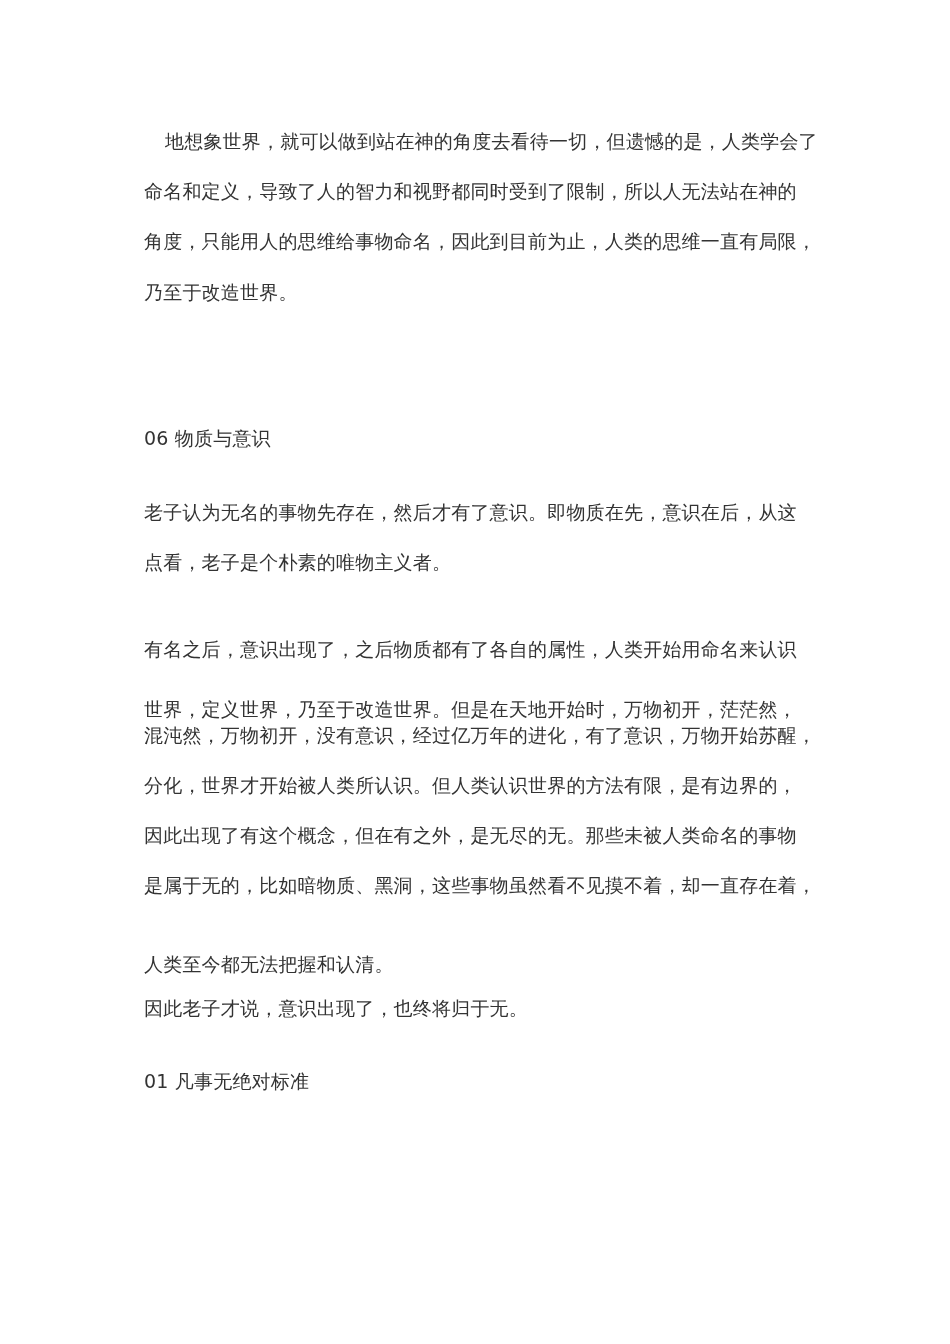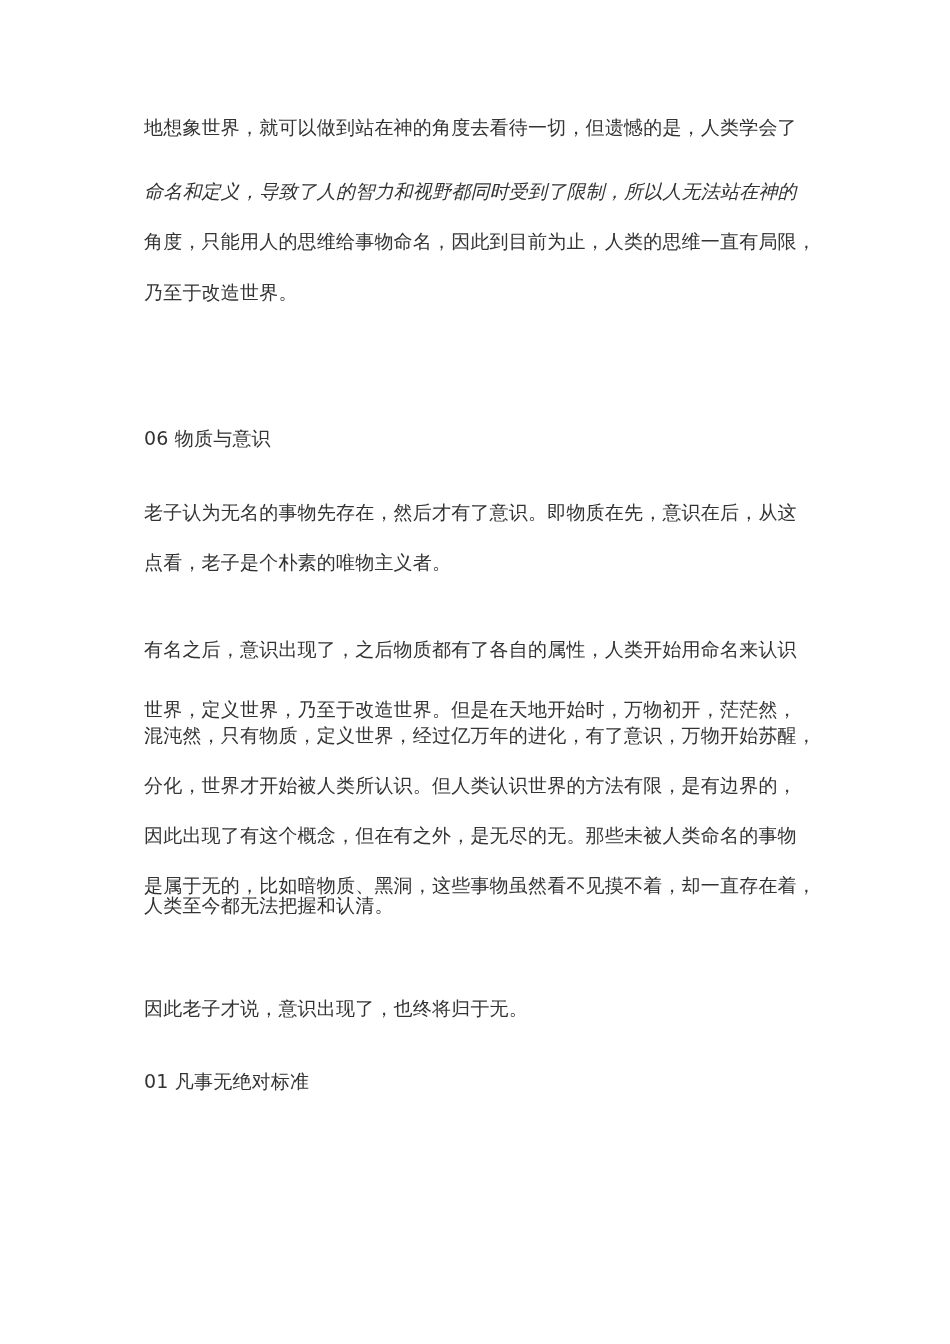--- a/index.html
+++ b/index.html
@@ -32,41 +32,41 @@
       letter-spacing: 0.2px;
       color: #333333;
     }
   </style>
 </head>
 <body>
 
 <div class="page">
 
   <div>
-    <div class="line" style="top:115px;">地想象世界，就可以做到站在神的角度去看待一切，但遗憾的是，人类学会了</div>
-    <div class="line" style="top:179px;font-style:italic;">命名和定义，导致了人的智力和视野都同时受到了限制，所以人无法站在神的</div>
+    <div class="line" style="top:129px;margin-left:21px;">地想象世界，就可以做到站在神的角度去看待一切，但遗憾的是，人类学会了</div>
+    <div class="line" style="top:179px;">命名和定义，导致了人的智力和视野都同时受到了限制，所以人无法站在神的</div>
     <div class="line" style="top:229px;">角度，只能用人的思维给事物命名，因此到目前为止，人类的思维一直有局限，</div>
     <div class="line" style="top:280px;">乃至于改造世界。</div>
   </div>
 
   <div class="line" style="top:426px;">06 物质与意识</div>
 
   <div>
     <div class="line" style="top:500px;">老子认为无名的事物先存在，然后才有了意识。即物质在先，意识在后，从这</div>
     <div class="line" style="top:550px;">点看，老子是个朴素的唯物主义者。</div>
   </div>
 
   <div>
     <div class="line" style="top:623px;margin-top:14px;">有名之后，意识出现了，之后物质都有了各自的属性，人类开始用命名来认识</div>
     <div class="line" style="top:673px;margin-top:24px;">世界，定义世界，乃至于改造世界。但是在天地开始时，万物初开，茫茫然，</div>
-    <div class="line" style="top:723px;">混沌然，只有物质，定义世界，经过亿万年的进化，有了意识，万物开始苏醒，</div>
+    <div class="line" style="top:723px;">混沌然，万物初开，没有意识，经过亿万年的进化，有了意识，万物开始苏醒，</div>
     <div class="line" style="top:773px;">分化，世界才开始被人类所认识。但人类认识世界的方法有限，是有边界的，</div>
     <div class="line" style="top:823px;">因此出现了有这个概念，但在有之外，是无尽的无。那些未被人类命名的事物</div>
     <div class="line" style="top:873px;">是属于无的，比如暗物质、黑洞，这些事物虽然看不见摸不着，却一直存在着，</div>
-    <div class="line" style="top:893px;">人类至今都无法把握和认清。</div>
+    <div class="line" style="top:953px;font-family:Liberation Serif, serif;">人类至今都无法把握和认清。</div>
   </div>
 
   <div>
     <div class="line" style="top:996px;">因此老子才说，意识出现了，也终将归于无。</div>
   </div>
 
   <div class="line" style="top:1069px;">01 凡事无绝对标准</div>
 
 </div>
 

